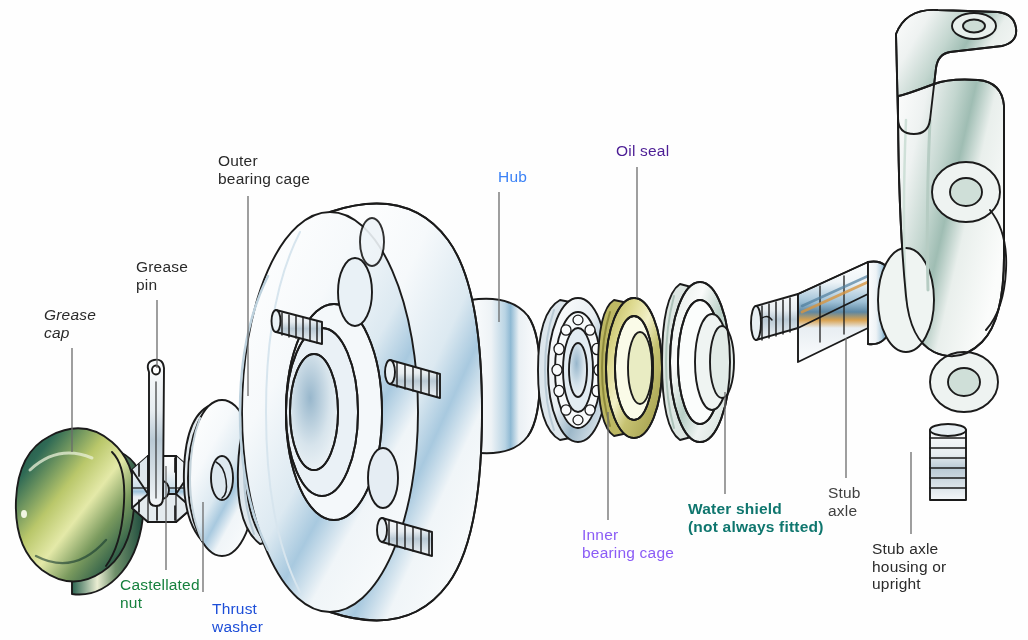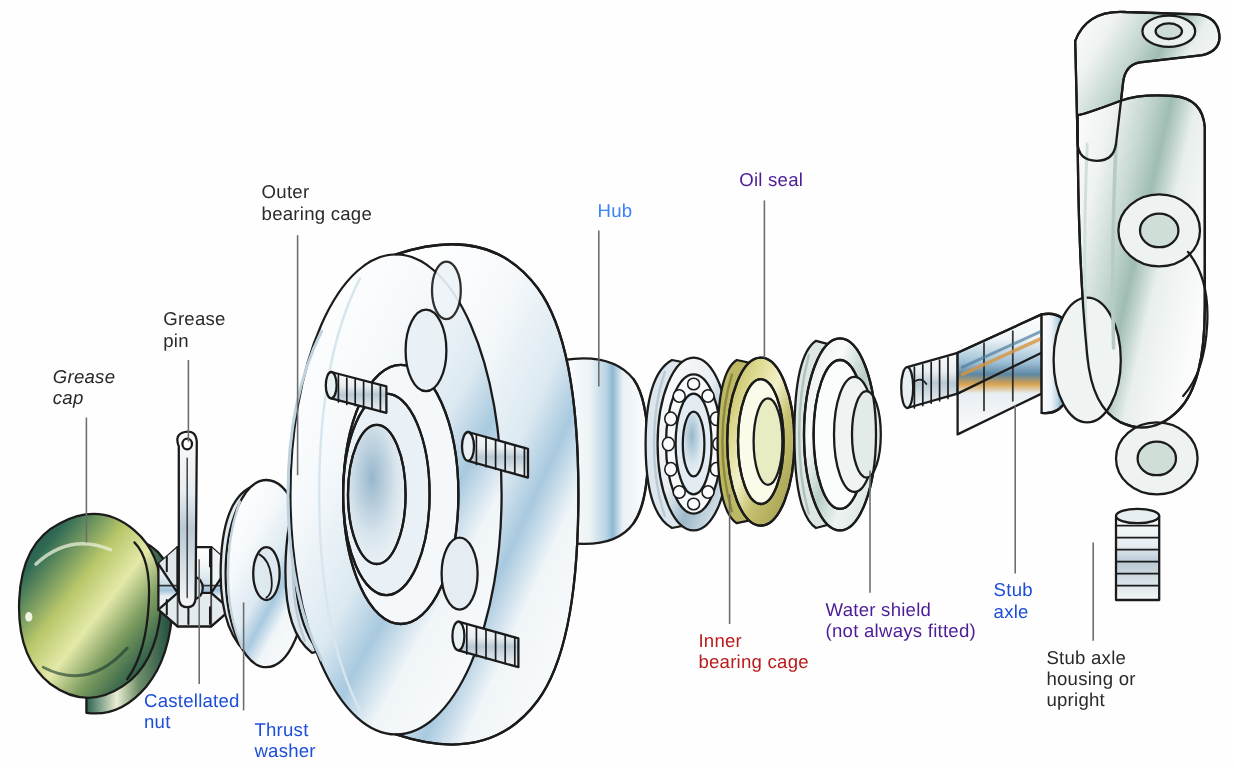--- a/index.html
+++ b/index.html
@@ -336,32 +336,32 @@
         <line x1="846" y1="478" x2="846" y2="338"></line>
         <line x1="911" y1="534" x2="911" y2="452"></line>
       </g>
 </svg>
 
 <div id="labels">
       <div class="lbl" style="left: 44px; top: 306px; color: rgb(42, 42, 42); font-style: italic;">Grease
 cap</div>
       <div class="lbl" style="left: 136px; top: 258px; color: rgb(42, 42, 42);">Grease
 pin</div>
-      <div class="lbl" style="left: 120px; top: 576px; color: #1d4ed8;">Castellated
+      <div class="lbl" style="left: 120px; top: 576px; color: #15803d;">Castellated
 nut</div>
       <div class="lbl" style="left: 212px; top: 600px; color: #1d4ed8;">Thrust
 washer</div>
       <div class="lbl" style="left: 218px; top: 152px; color: rgb(42, 42, 42);">Outer
 bearing cage</div>
       <div class="lbl" style="left: 498px; top: 168px; color: #3b82f6;">Hub</div>
       <div class="lbl" style="left: 616px; top: 142px; color: #4c1d95;">Oil seal</div>
-      <div class="lbl" style="left: 582px; top: 526px; color: #b91c1c;">Inner
+      <div class="lbl" style="left: 582px; top: 526px; color: #8b5cf6;">Inner
 bearing cage</div>
-      <div class="lbl" style="left: 688px; top: 500px; color: #4c1d95;">Water shield
+      <div class="lbl" style="left: 688px; top: 500px; color: #0f766e; font-weight: bold;">Water shield
 (not always fitted)</div>
-      <div class="lbl" style="left: 828px; top: 484px; color: #1d4ed8;">Stub
+      <div class="lbl" style="left: 828px; top: 484px; color: #404040;">Stub
 axle</div>
       <div class="lbl" style="left: 872px; top: 540px; color: rgb(42, 42, 42);">Stub axle
 housing or
 upright</div>
     </div>
 
 </div>
 
 </body></html>

